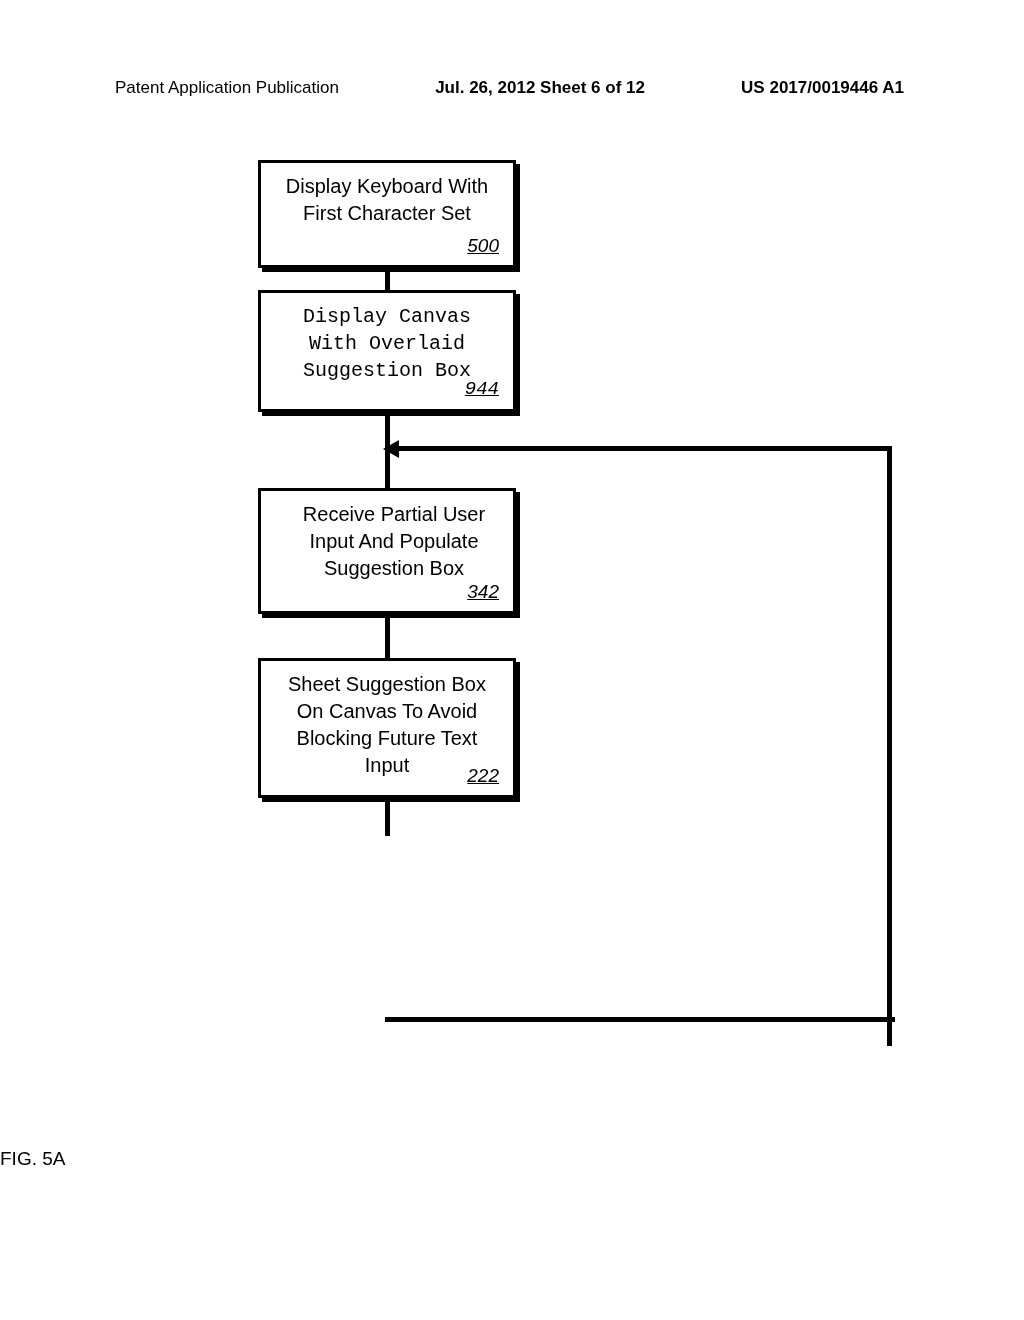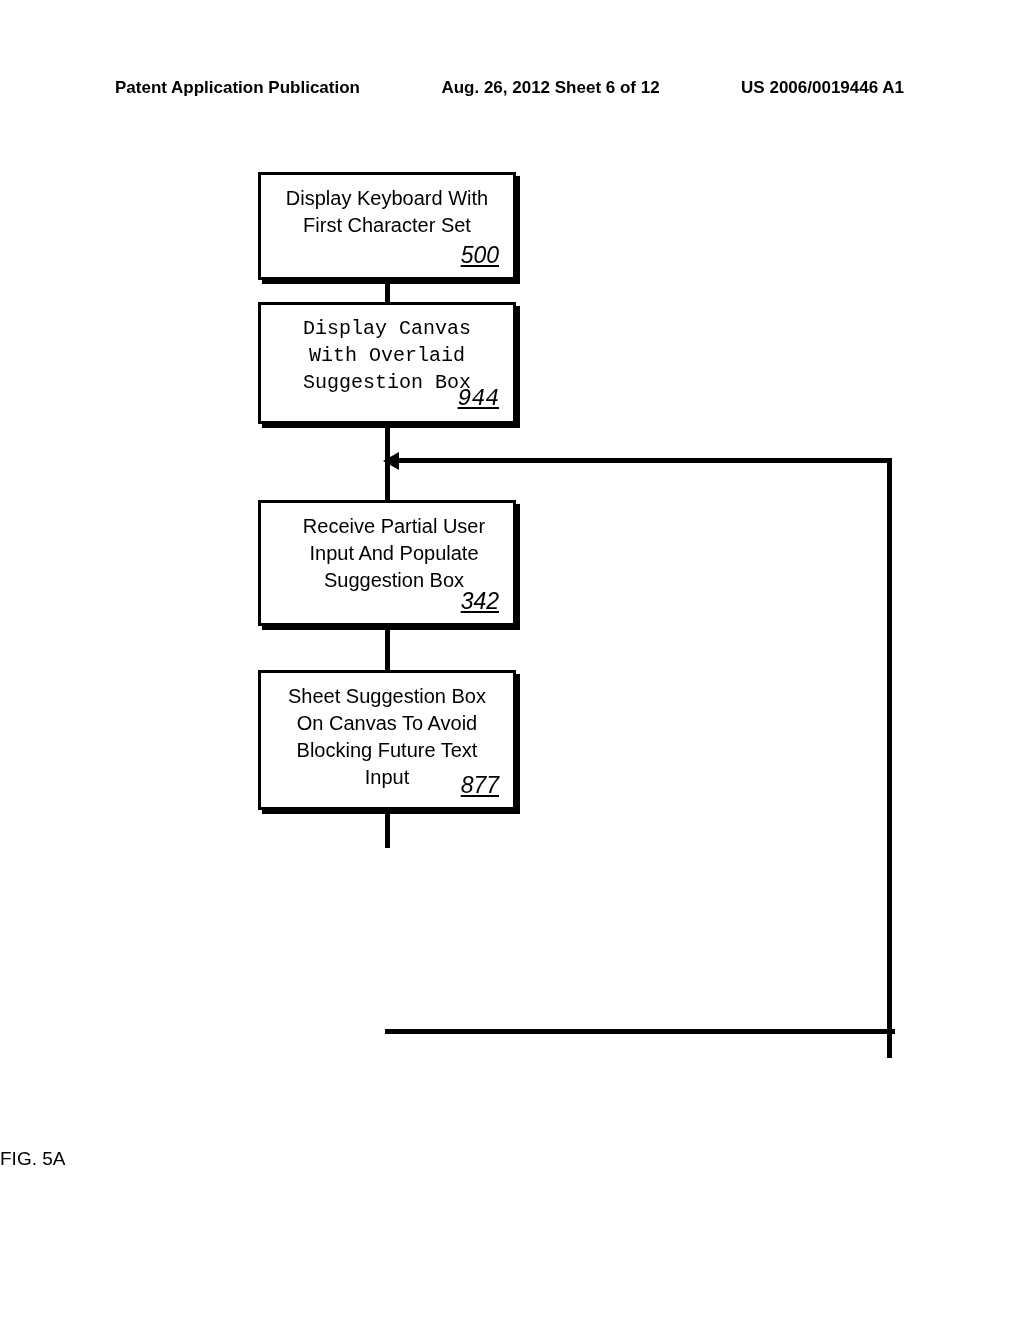--- a/index.html
+++ b/index.html
@@ -18,31 +18,31 @@
       position: absolute;
       top: 78px;
       left: 0;
       width: 100%;
       padding: 0 120px 0 115px;
       display: flex;
       justify-content: space-between;
       font-size: 17px;
     }
     .header-left {
-      font-weight: bold;
+      font-weight: normal;
     }
     .header-center {
       font-weight: bold;
     }
     .header-right {
       font-weight: bold;
     }
     .flowchart {
       position: absolute;
-      top: 172px;
+      top: 160px;
       left: 228px;
       width: 470px;
     }
     .flow-box {
       position: relative;
       width: 258px;
       background: #fff;
       border: 3px solid #000;
       box-shadow: 4px 4px 0 #000;
       text-align: center;
@@ -50,21 +50,21 @@
       line-height: 1.35;
       padding: 10px 14px 10px 14px;
       margin-left: 30px;
     }
     .flow-box .ref {
       position: absolute;
       bottom: 6px;
       right: 14px;
       font-style: italic;
       text-decoration: underline;
-      font-size: 23px;
+      font-size: 19px;
     }
     .connector {
       width: 5px;
       background: #000;
       margin-left: 157px;
     }
     .short-conn { height: 22px; }
     .mid-conn { height: 76px; position: relative; }
     .arrowhead-left {
       position: absolute;
@@ -109,22 +109,22 @@
       position: absolute;
       height: 5px;
       background: #000;
     }
   </style>
 </head>
 <body>
 
 <div class="header">
   <span class="header-left">Patent Application Publication</span>
-  <span class="header-center">Aug. 26, 2012  Sheet 6 of 12</span>
-  <span class="header-right">US 2006/0019446 A1</span>
+  <span class="header-center">Jul. 26, 2012  Sheet 6 of 12</span>
+  <span class="header-right">US 2017/0019446 A1</span>
 </div>
 
 <div class="flowchart">
 
   <div class="flow-box" style="height:108px;">
     <span>Display Keyboard With First Character Set</span>
     <span class="ref">500</span>
   </div>
   <div class="connector short-conn"></div>
 
@@ -142,21 +142,21 @@
   <div class="flow-box" style="height:126px;padding-left:28px;">
     <span>Receive Partial User Input And Populate Suggestion Box</span>
     <span class="ref">342</span>
   </div>
   <div class="connector short-conn"></div>
 
   <div class="connector short-conn"></div>
 
   <div class="flow-box" style="height:140px;">
     <span>Sheet Suggestion Box On Canvas To Avoid Blocking Future Text Input</span>
-    <span class="ref">877</span>
+    <span class="ref">222</span>
   </div>
 
   <div class="below-stub"></div>
   <div class="loop-bottom-h" style="left:157px; width:510px; top:857px;"></div>
 
 </div>
 
 <div class="figure-label">FIG. 5A</div>
 
 </body></html>

